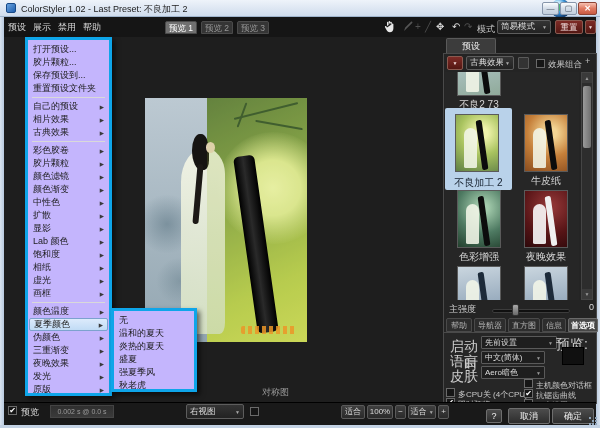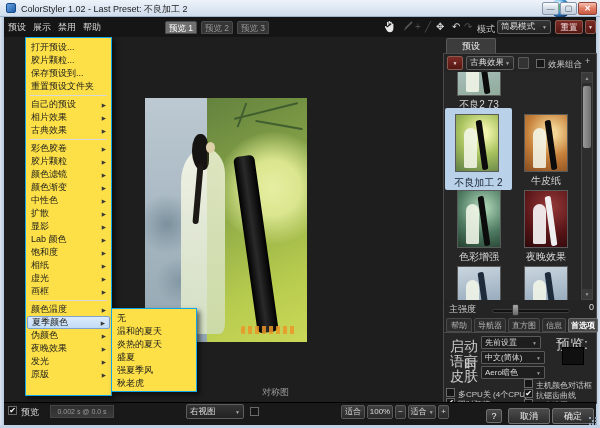--- a/index.html
+++ b/index.html
@@ -45,21 +45,21 @@
   .branch{background:#2b4a2c;border-radius:2px;}
   .pv-tint{left:62px;top:0;width:100px;height:244px;background:rgba(160,190,60,.18);}
   .pv-dress{left:36px;top:50px;width:44px;height:186px;background:linear-gradient(180deg,#f2f4e6 0%,#e4ead6 45%,#d7e2c4 100%);border-radius:55% 45% 12% 12% / 18% 14% 6% 6%;opacity:.95;}
   .pv-hair{left:47px;top:36px;width:17px;height:36px;background:#161412;border-radius:50% 50% 30% 60%;}
   .pv-hairtail{left:50px;top:66px;width:6px;height:60px;background:#1c1916;border-radius:3px;transform:rotate(5deg);}
   .pv-face{left:61px;top:44px;width:9px;height:11px;background:#ecd6c2;border-radius:50%;}
   .pv-tube{left:88px;top:58px;width:21px;height:178px;background:linear-gradient(90deg,#000 0%,#2a2a2a 45%,#000 100%);border-radius:5px;transform:rotate(-8deg);transform-origin:top center;}
   .pv-wm{left:96px;top:228px;width:56px;height:8px;background:repeating-linear-gradient(90deg,rgba(235,150,40,.85) 0 4px,rgba(235,150,40,0) 4px 7px);filter:blur(.4px);border-radius:2px;}
 
   
-  .popup{background:#fde047;border:1px solid #0ea5e9;box-shadow:3px 3px 5px rgba(0,0,0,.55);z-index:40;}
+  .popup{background:#c4b5fd;border:3px solid #0ea5e9;box-shadow:3px 3px 5px rgba(0,0,0,.55);z-index:40;}
   .menu-main{left:25px;top:37px;width:87px;height:359px;padding:3px 0;}
   .menu-sub{left:111px;top:308px;width:86px;height:84px;padding:3px 0;}
   .mi{display:flex;align-items:center;height:13px;padding:0 5px;font-size:9px;color:#1c1c1c;}
   .mi .mi-label{flex:1;white-space:nowrap;}
   .mi .mi-arrow{font-size:5.5px;color:#3a3a3a;}
   .mi.hl{background:linear-gradient(180deg,#dcebfc,#c1dbf5);border:1px solid #7da2ce;border-radius:2px;margin:0 1px;height:13px;padding:0 4px;}
   .menu-sep{height:1px;background:#d9d9d9;margin:2px 4px 2px 4px;}
 
   
   .rtab{left:446px;top:38px;width:50px;height:15px;background:#3c3c3c;border:1px solid #5a5a5a;border-bottom:none;border-radius:2px 2px 0 0;color:#eee;font-size:9px;text-align:center;line-height:15px;}
@@ -253,21 +253,21 @@
   <div class="abs slider-val">0</div>
 
   <div class="abs ltab" style="left:446px;width:26px;">帮助</div>
   <div class="abs ltab" style="left:474px;width:32px;">导航器</div>
   <div class="abs ltab" style="left:508px;width:32px;">直方图</div>
   <div class="abs ltab" style="left:542px;width:24px;">信息</div>
   <div class="abs ltab active" style="left:568px;width:30px;">首选项</div>
 
   <div class="abs prefs"></div>
   <div class="abs flabel" style="left:446px;top:338px;width:32px;">启动时</div>
-  <div class="abs dd2" style="left:481px;top:336px;width:60px;">
+  <div class="abs dd2" style="left:481px;top:336px;width:76px;">
     <span class="dd-val">先前设置</span>
     <span class="dd-ar">▼</span>
   </div>
   <div class="abs flabel" style="left:556px;top:336px;">预览:</div>
   <div class="abs pvbox"></div>
 
   <div class="abs flabel" style="left:446px;top:353px;width:32px;">语言</div>
   <div class="abs dd2" style="left:481px;top:351px;width:64px;">
     <span class="dd-val">中文(简体)</span>
     <span class="dd-ar">▼</span>
@@ -400,20 +400,24 @@
       </div>
     <div class="mi hl">
         <span class="mi-label">夏季颜色</span>
         <span class="mi-arrow">▶</span>
       </div>
     <div class="mi">
         <span class="mi-label">伪颜色</span>
         <span class="mi-arrow">▶</span>
       </div>
     <div class="mi">
+        <span class="mi-label">三重渐变</span>
+        <span class="mi-arrow">▶</span>
+      </div>
+    <div class="mi">
         <span class="mi-label">夜晚效果</span>
         <span class="mi-arrow">▶</span>
       </div>
     <div class="mi">
         <span class="mi-label">发光</span>
         <span class="mi-arrow">▶</span>
       </div>
     <div class="mi">
         <span class="mi-label">原版</span>
         <span class="mi-arrow">▶</span>

